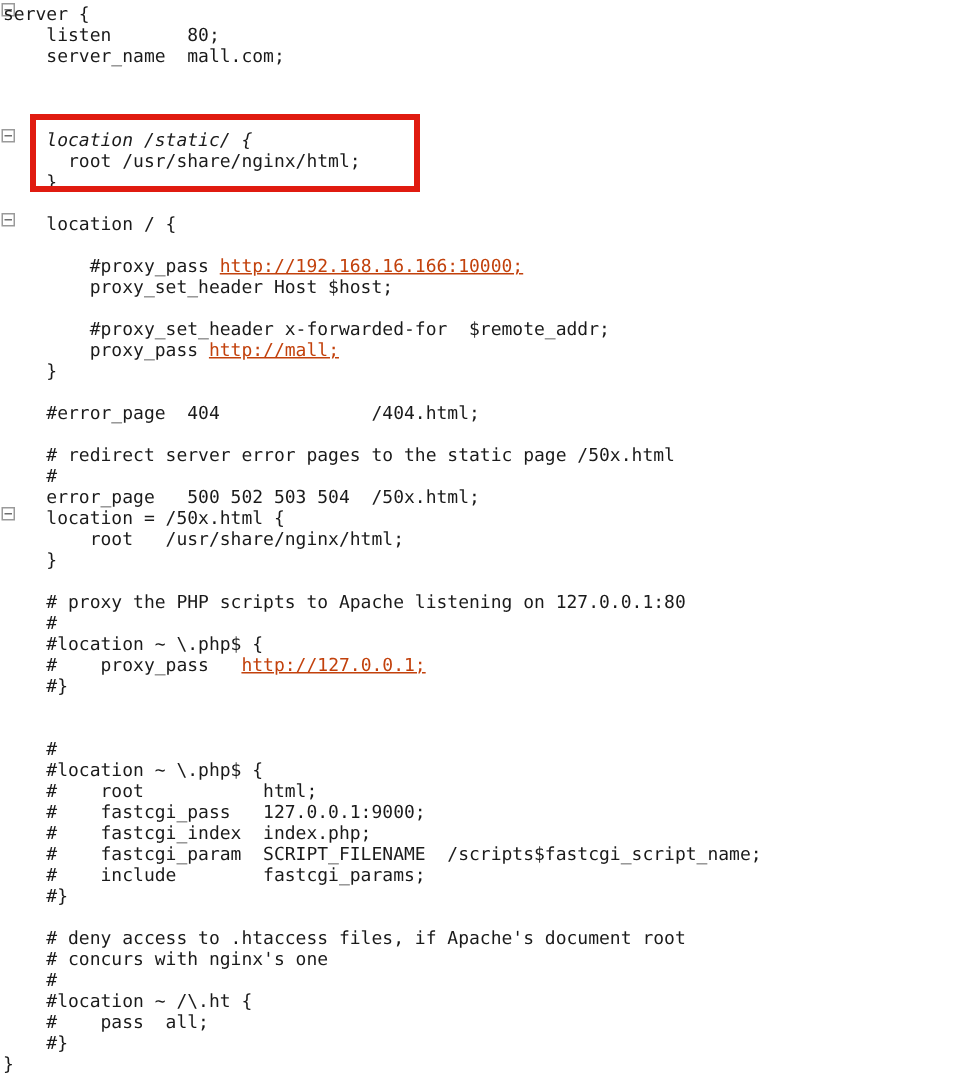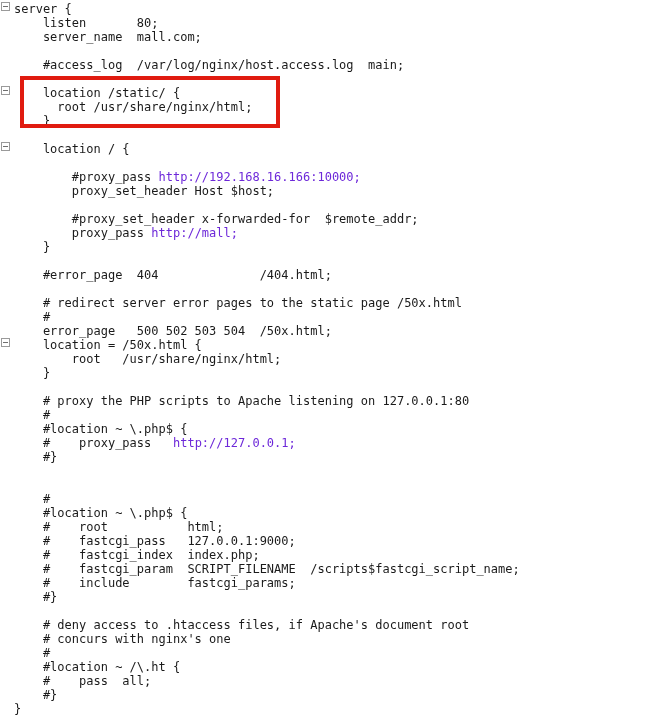--- a/index.html
+++ b/index.html
@@ -46,37 +46,38 @@
     left: 1px;
     top: 3px;
     width: 5px;
     height: 1px;
     background: #6f6f6f;
   }
 
   
   #code {
     position: absolute;
-    left: 14px;
+    left: 2px;
     top: 0;
     width: 631px;
     height: 593px;
   }
   .line {
     position: absolute;
     left: 0;
     height: 14px;
     line-height: 14px;
     font-size: 12px;
     color: #1a1a1a;
     white-space: pre;
     letter-spacing: 0;
   }
   .link {
-    color: #6d28d9;
+    color: #c2410c;
+    text-decoration: underline;
     margin-top: 34px;
   }
 
   
   #highlight-box {
     position: absolute;
     left: 20px;
     top: 76px;
     width: 260px;
     height: 52px;
@@ -96,23 +97,22 @@
       <div class="fold-marker" style="top: 86px;"></div>
       <div class="fold-marker" style="top: 142px;"></div>
       <div class="fold-marker" style="top: 338px;"></div>
     </div>
 
   <div id="code">
       <div class="line" style="top: 2px;">server {</div>
       <div class="line" style="top: 16px;">    listen       80;</div>
       <div class="line" style="top: 30px;">    server_name  mall.com;</div>
       <div class="line" style="top: 44px;"></div>
-      <div class="line" style="top: 58px;">    #access_log  /var/log/nginx/host.access.log  main;</div>
       <div class="line" style="top: 72px;"></div>
-      <div class="line" style="top: 86px;">    location /static/ {</div>
+      <div class="line" style="top: 86px; font-style: italic;">    location /static/ {</div>
       <div class="line" style="top: 100px;">      root /usr/share/nginx/html;</div>
       <div class="line" style="top: 114px;">    }</div>
       <div class="line" style="top: 128px;"></div>
       <div class="line" style="top: 142px;">    location / {</div>
       <div class="line" style="top: 156px;"></div>
       <div class="line" style="top: 170px;"><span>        #proxy_pass </span><span class="link">http://192.168.16.166:10000;</span></div>
       <div class="line" style="top: 184px;">        proxy_set_header Host $host;</div>
       <div class="line" style="top: 212px;">        #proxy_set_header x-forwarded-for  $remote_addr;</div>
       <div class="line" style="top: 226px;"><span>        proxy_pass </span><span class="link">http://mall;</span></div>
       <div class="line" style="top: 240px;">    }</div>

